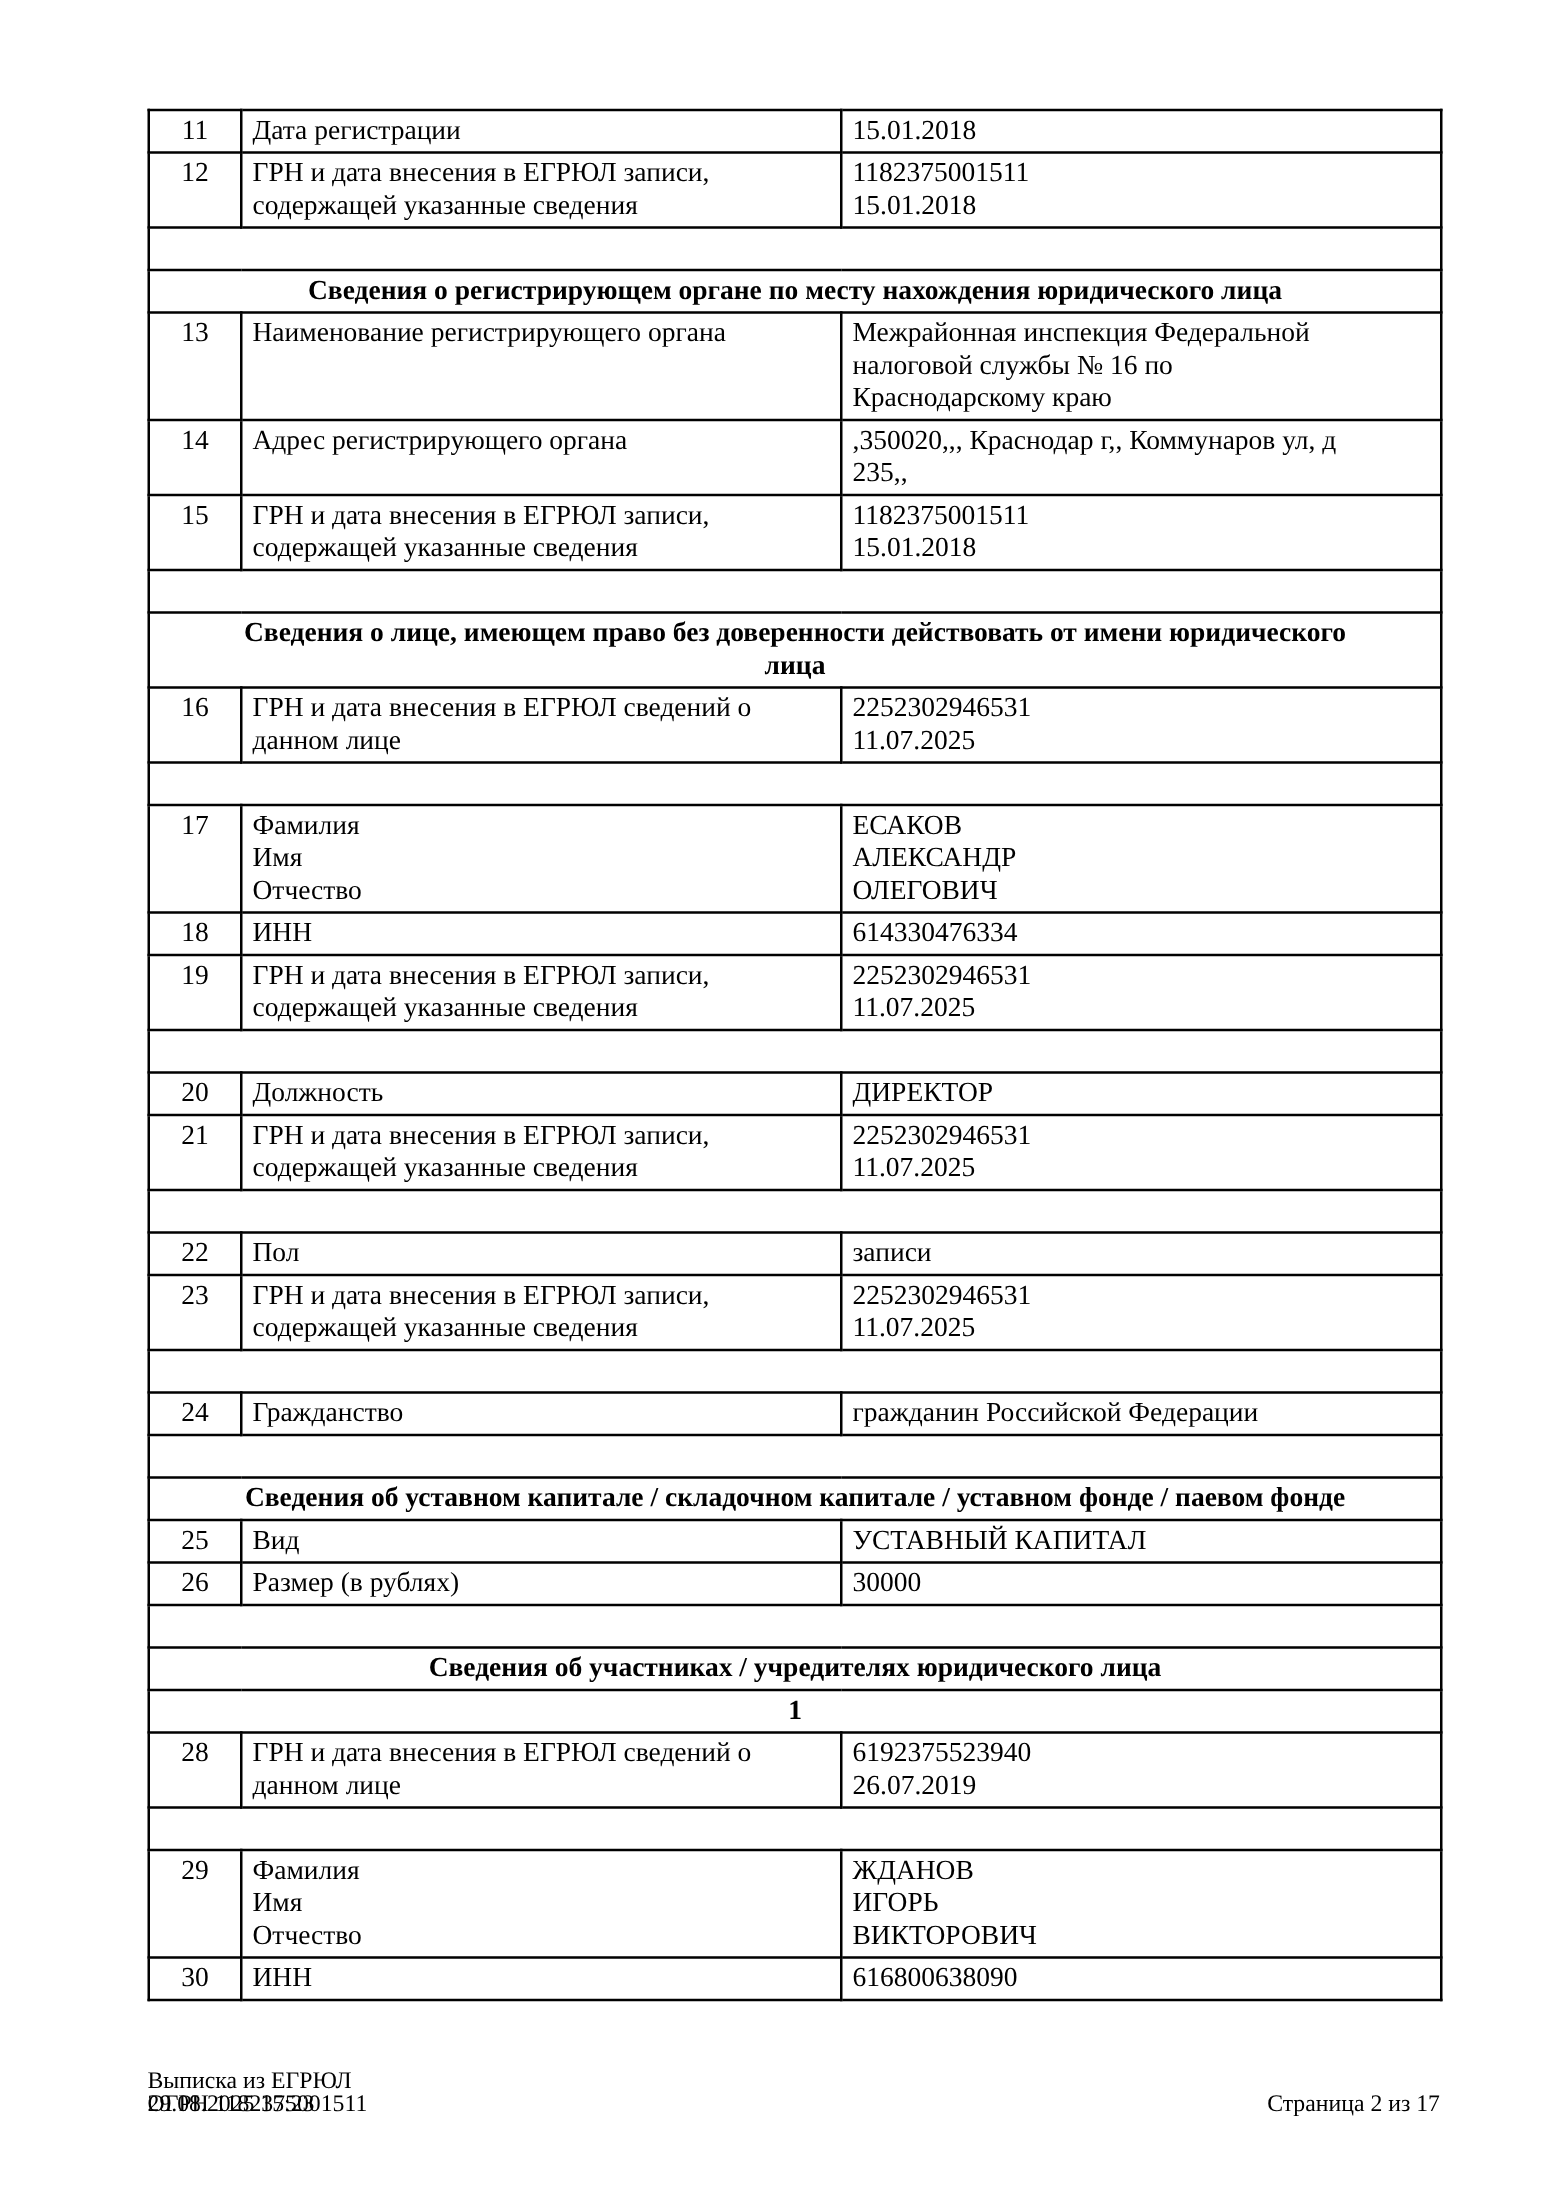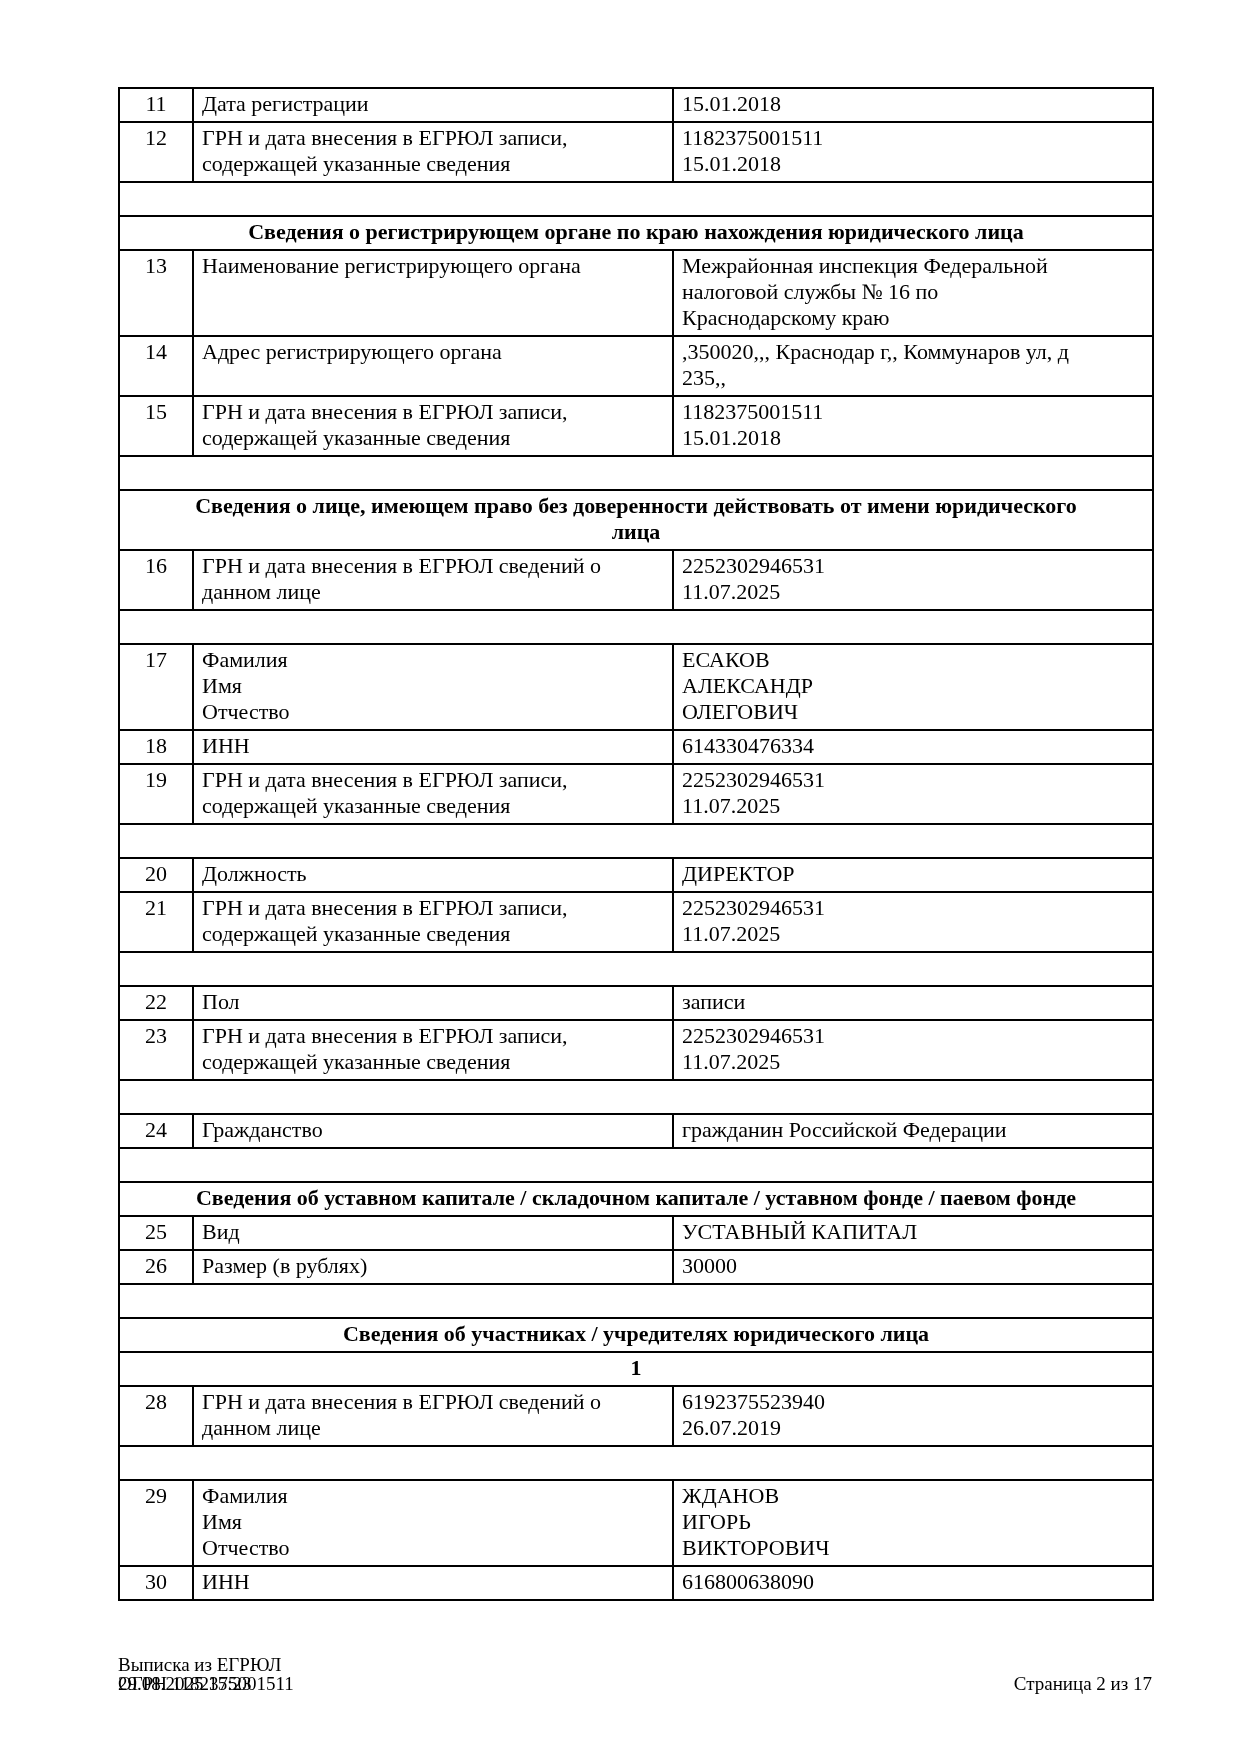--- a/index.html
+++ b/index.html
@@ -102,21 +102,21 @@
           <td class="c-value">
             <div>1182375001511</div>
             <div>15.01.2018</div>
           </td>
         </tr>
         <tr class="spacer-row">
           <td colspan="3"></td>
         </tr>
         <tr>
           <td colspan="3" class="section-cell">
-            <div>Сведения о регистрирующем органе по краю нахождения юридического лица</div>
+            <div>Сведения о регистрирующем органе по месту нахождения юридического лица</div>
           </td>
         </tr>
         <tr>
           <td class="c-num">13</td>
           <td class="c-label">
             <div>Наименование регистрирующего органа</div>
           </td>
           <td class="c-value">
             <div>Межрайонная инспекция Федеральной</div>
             <div>налоговой службы № 16 по</div>

